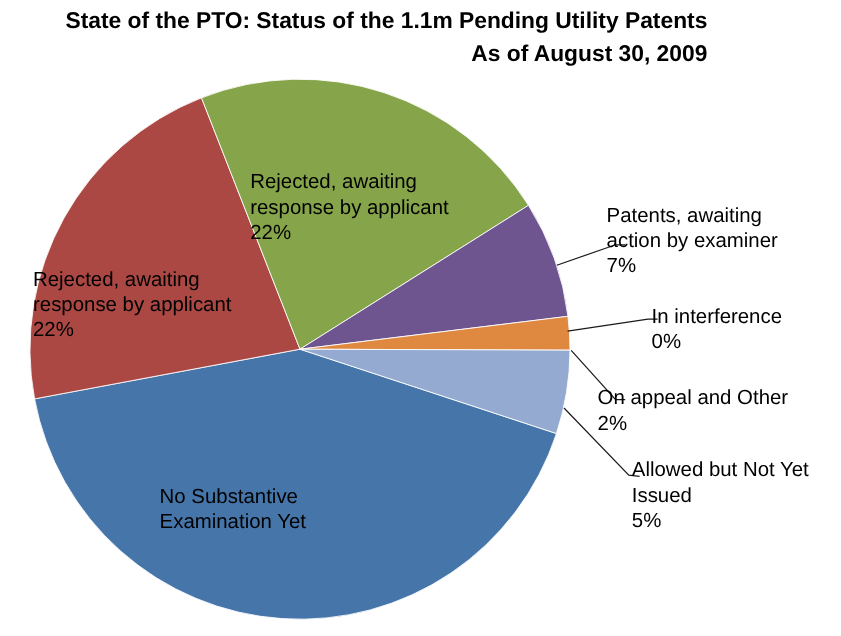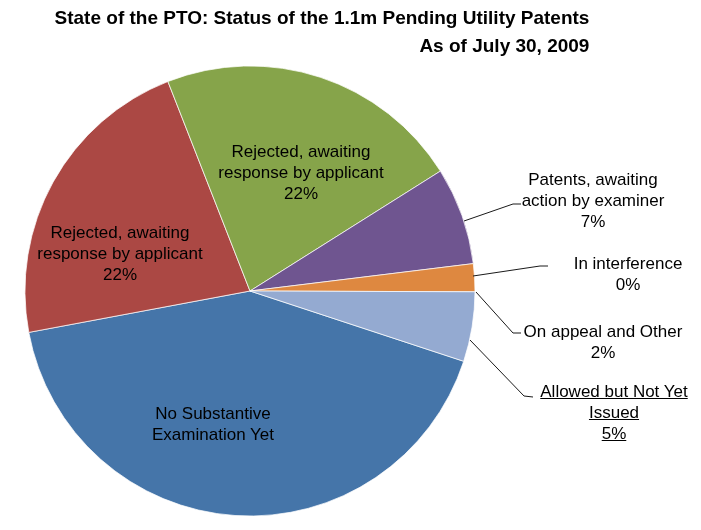--- a/index.html
+++ b/index.html
@@ -8,29 +8,29 @@
     font-family:"Liberation Sans",sans-serif;color:#000;
   }
   .title-block{
     position:absolute;top:4px;left:322px;transform:translateX(-50%);
     text-align:right;font-weight:bold;font-size:19px;line-height:28px;
     white-space:nowrap;color:#000;
   }
   #pie-svg{position:absolute;left:0;top:0;}
   .slice-label{
     position:absolute;transform:translateX(-50%);
-    text-align:center;font-size:17px;line-height:21px;color:#000;
+    font-size:17px;line-height:21px;color:#000;
   }
 </style>
 </head>
 <body>
 
 <div class="title-block">
   <div>State of the PTO: Status of the 1.1m Pending Utility Patents</div>
-  <div>As of July 30, 2009</div>
+  <div>As of August 30, 2009</div>
 </div>
 
 <svg id="pie-svg" width="701" height="530" viewBox="0 0 701 530">
     <path d="M 250,291 L 463.7,361.3 A 225,225 0 0 1 28.8,332.4 Z" fill="#4575A9" stroke="rgba(255,255,255,0.9)" stroke-width="0.8"></path>
     <path d="M 250,291 L 28.8,332.4 A 225,225 0 0 1 167.9,81.5 Z" fill="#AB4844" stroke="rgba(255,255,255,0.9)" stroke-width="0.8"></path>
     <path d="M 250,291 L 167.9,81.5 A 225,225 0 0 1 440.4,171.1 Z" fill="#86A44A" stroke="rgba(255,255,255,0.9)" stroke-width="0.8"></path>
     <path d="M 250,291 L 440.4,171.1 A 225,225 0 0 1 473.3,263.6 Z" fill="#6F5590" stroke="rgba(255,255,255,0.9)" stroke-width="0.8"></path>
     <path d="M 250,291 L 473.3,263.6 A 225,225 0 0 1 475.0,291.8 Z" fill="#DE8840" stroke="rgba(255,255,255,0.9)" stroke-width="0.8"></path>
     <path d="M 250,291 L 475.0,291.8 A 225,225 0 0 1 463.7,361.3 Z" fill="#94AAD1" stroke="rgba(255,255,255,0.9)" stroke-width="0.8"></path>
     <polyline points="464,221 513,204 521,204" fill="none" stroke="#1a1a1a" stroke-width="1"></polyline>
@@ -56,17 +56,17 @@
       <div>7%</div>
     </div>
     <div class="slice-label" style="left: 628px; top: 253px; width: 170px;">
       <div>In interference</div>
       <div>0%</div>
     </div>
     <div class="slice-label" style="left: 603px; top: 321px; width: 210px;">
       <div>On appeal and Other</div>
       <div>2%</div>
     </div>
-    <div class="slice-label" style="left: 614px; top: 381px; width: 175px; text-decoration: underline;">
+    <div class="slice-label" style="left: 614px; top: 381px; width: 175px;">
       <div>Allowed but Not Yet Issued</div>
       <div>5%</div>
     </div>
   </div>
 
 </body></html>

